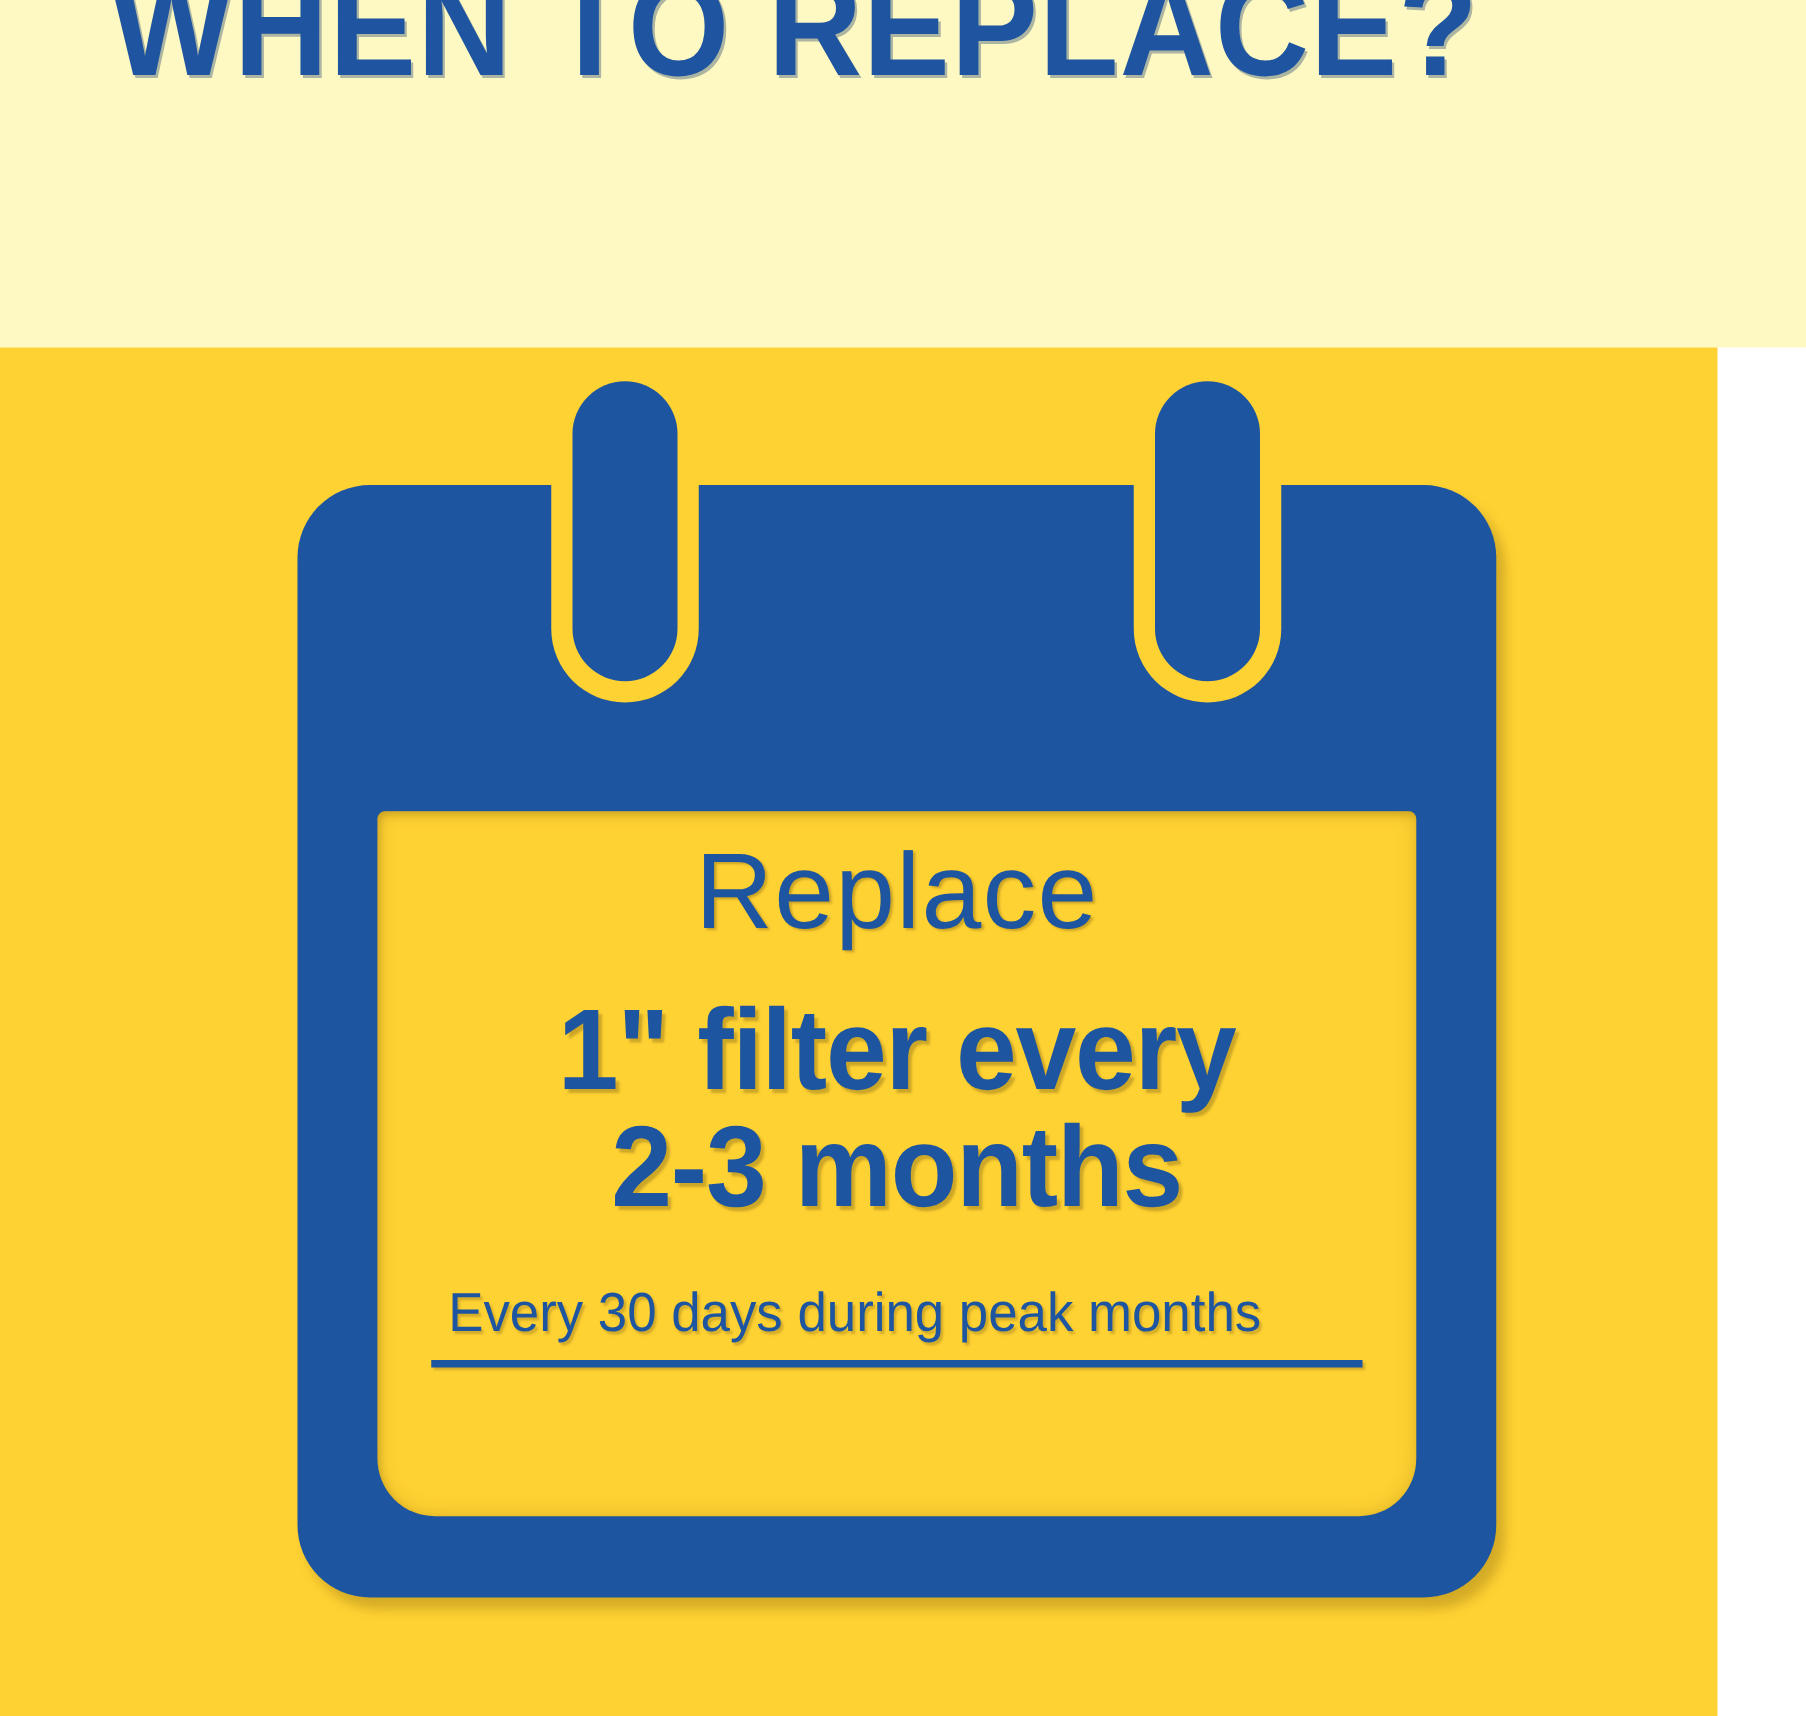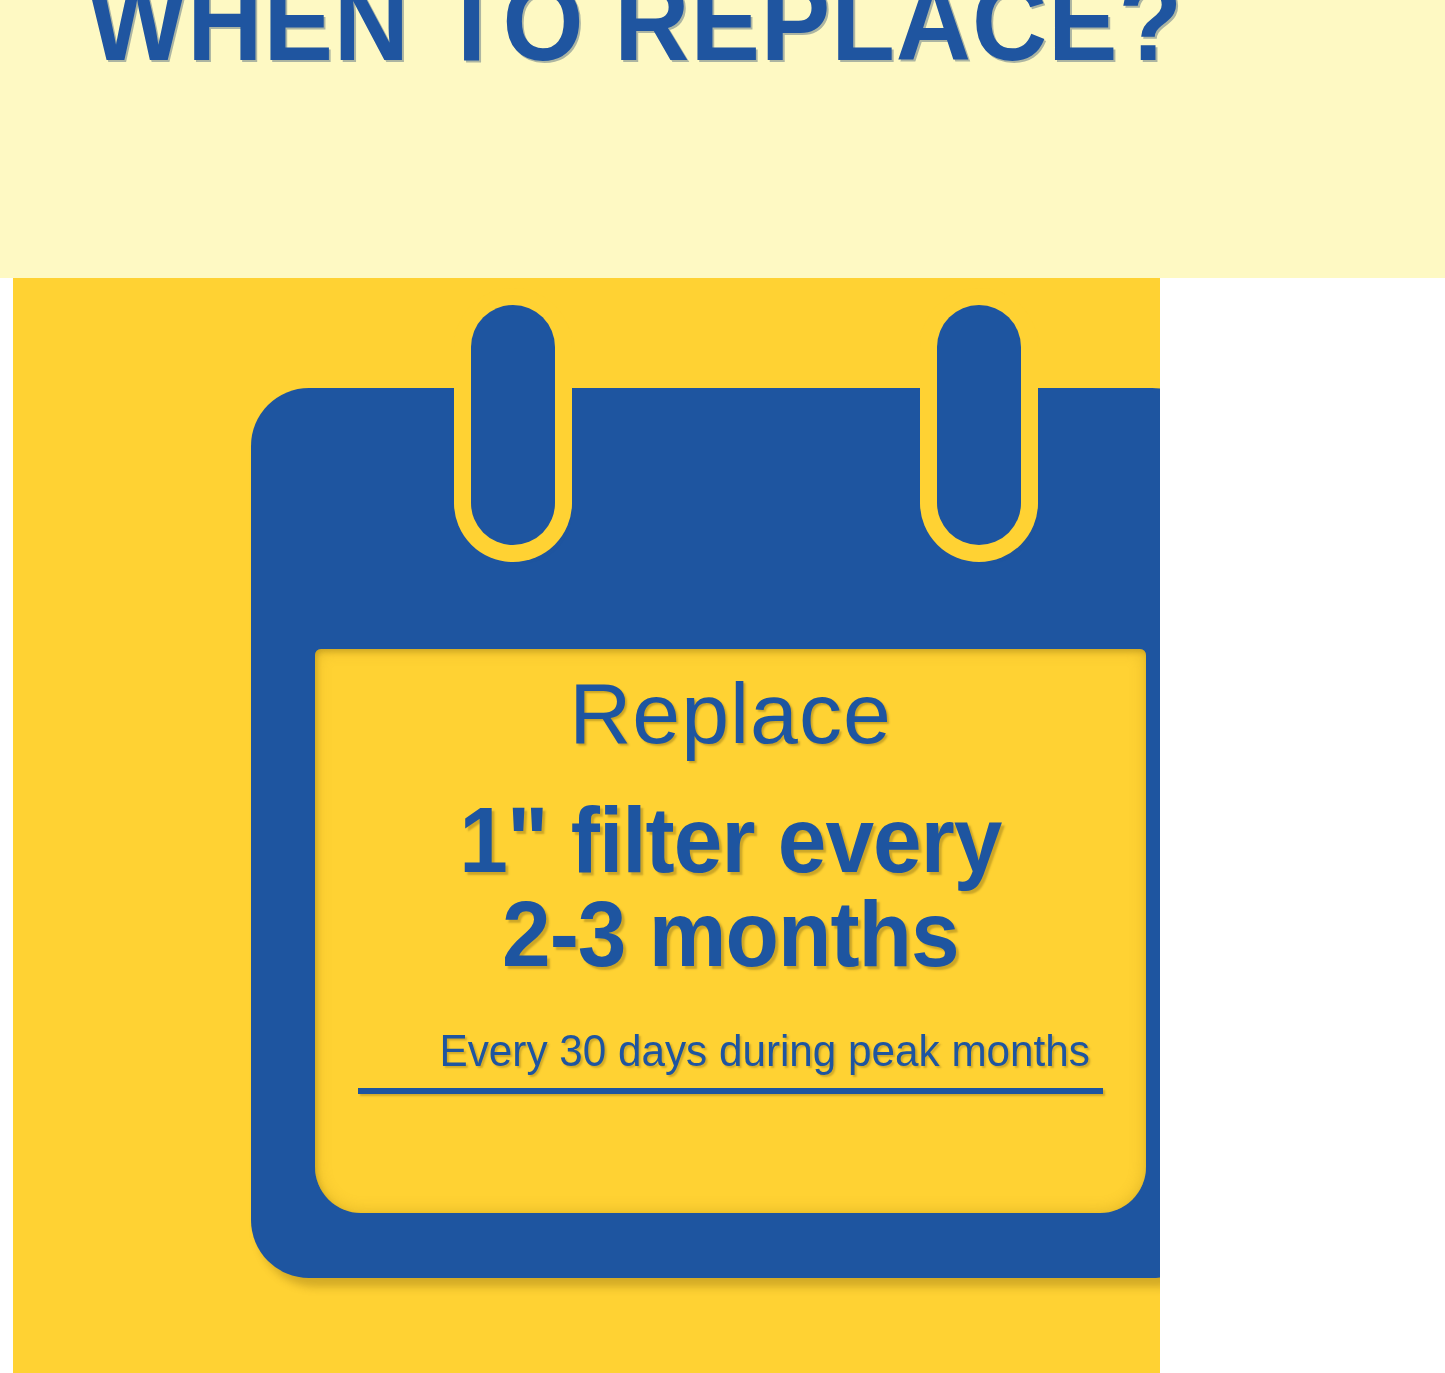--- a/index.html
+++ b/index.html
@@ -27,21 +27,21 @@
     line-height:1;
     color:#1f55a0;
     transform:scaleX(0.93);
     transform-origin:left top;
     white-space:nowrap;
     text-shadow:2px 2px 0 rgba(20,55,100,.35);
   }
 
   
   #yellow-stage{
-    position:absolute;left:13px;top:278px;width:1147px;height:1095px;
+    position:absolute;left:0;top:278px;width:1374px;height:1095px;
     background:#ffd233;
     overflow:hidden;
   }
 
   
   #calendar{
     position:absolute;
     left:238px;        
     top:110px;         
     width:959px;
@@ -105,21 +105,21 @@
     line-height:1.02;
     letter-spacing:-1px;
     transform:scaleX(0.95);
     text-shadow:3px 3px 2px rgba(120,95,20,.38);
   }
   #headline .hl-line{display:block;white-space:nowrap;}
 
   #caption-wrap{
     margin-top:46px;
     width:745px;
-    display:flex;flex-direction:column;align-items:flex-end;
+    display:flex;flex-direction:column;align-items:flex-start;
   }
   #caption{
     font-size:44px;
     font-weight:400;
     line-height:1.05;
     letter-spacing:0px;
     white-space:nowrap;
     transform:scaleX(0.96);
     text-shadow:2px 2px 2px rgba(120,95,20,.35);
   }

